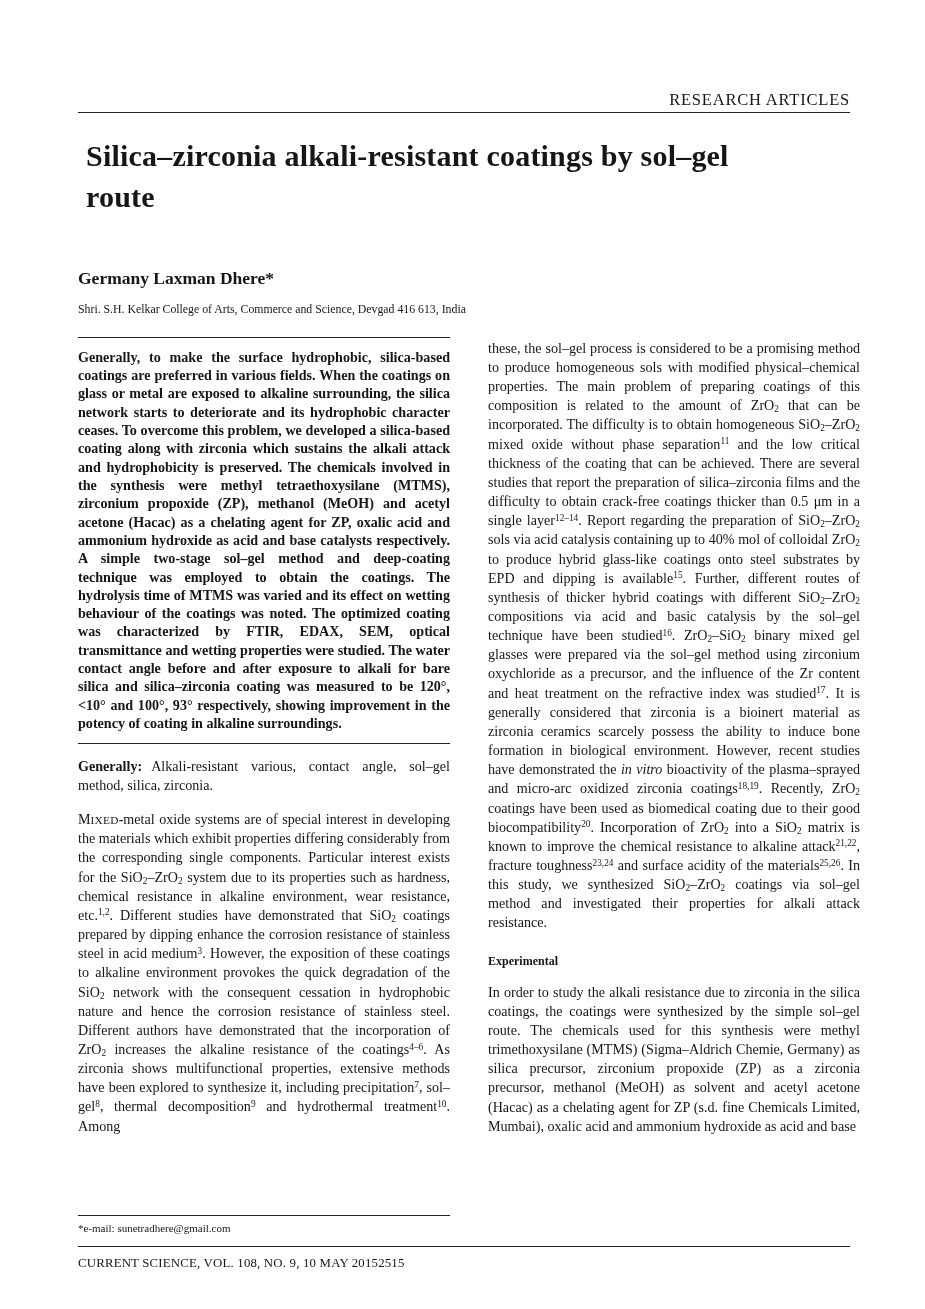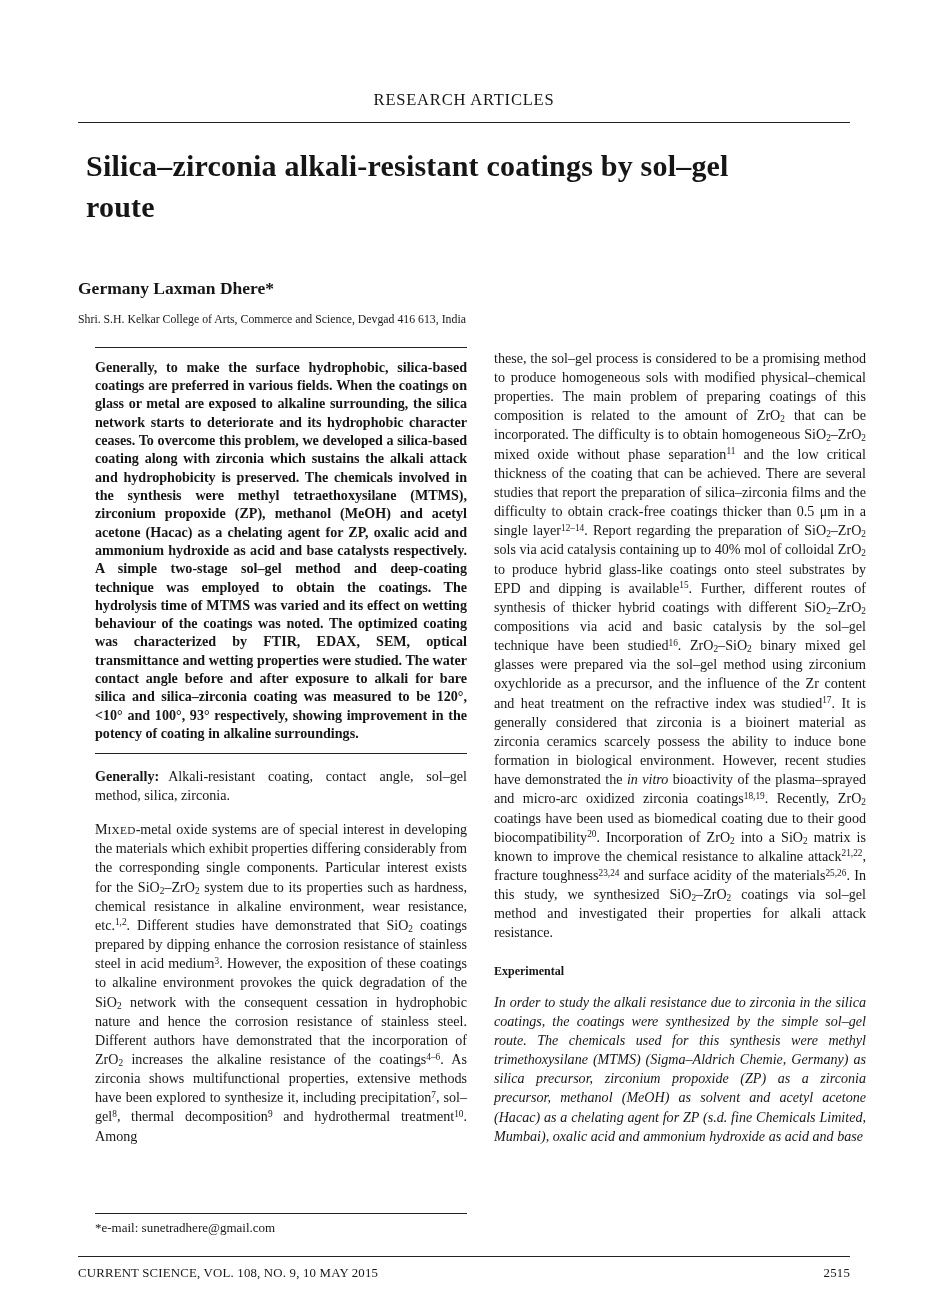--- a/index.html
+++ b/index.html
@@ -8,38 +8,38 @@
     width:925px; height:1309px;
     margin:0 auto;
     background:#ffffff;
     box-sizing:border-box;
     padding:90px 75px 0 78px;
     font-family:"Liberation Serif","DejaVu Serif",serif;
     color:#161616;
     overflow:hidden;
   }
   .masthead {
-    text-align:center;
+    text-align:right;
     font-size:16.5px;
     letter-spacing:0.8px;
-    padding-bottom:12px;
+    padding-bottom:2px;
     border-bottom:1.2px solid #222;
   }
   .title {
     font-size:30px;
     font-weight:bold;
     line-height:1.38;
     margin:22px 0 0 8px;
     max-width:700px;
     letter-spacing:0.2px;
   }
   .author { margin-top:50px; font-size:17.5px; font-weight:bold; }
   .affiliation { margin-top:13px; font-size:11.8px; }
 
-  .columns { display:flex; gap:27px; margin-top:20px; height:897px;margin-left:17px; }
+  .columns { display:flex; gap:38px; margin-top:20px; height:897px; }
   .col { width:372px; flex:0 0 372px; box-sizing:border-box; }
   .col-left { position:relative; }
 
   .abstract {
     border-top:1.5px solid #222;
     border-bottom:1.5px solid #222;
     padding:10px 0 11px 0;
     font-weight:bold;
     font-size:14.1px;
     line-height:1.3;
@@ -50,40 +50,39 @@
 
   .body-para {
     margin:15px 0 0 0;
     font-size:14.1px;
     line-height:1.36;
     text-align:justify;
   }
   .col-right .first { margin-top:2px; }
 
   .section-heading { font-weight:bold; font-size:12px; margin:21px 0 0 0; }
-  .after-heading { margin-top:14px;font-style:italic; }
+  .after-heading { margin-top:14px; }
 
   sub, sup { font-size:0.66em; line-height:0; }
   sup { vertical-align:baseline; position:relative; top:-0.48em; }
   sub { vertical-align:baseline; position:relative; bottom:-0.22em; }
   .sc { font-size:0.8em; letter-spacing:0.3px; }
 
   .footnote {
-    position:absolute; left:0; bottom:8px; width:100%;
+    position:absolute; left:0; bottom:0; width:100%;
     background:#fff;
     border-top:1px solid #222;
     padding-top:6px;
-    font-size:13px;
+    font-size:11px;
   }
   .footer {
     margin-top:12px;
     border-top:1px solid #222;
     padding-top:9px;
     display:flex;
-    justify-content:space-between;
     font-size:12.8px;
     letter-spacing:0.2px;
   }
 </style>
 </head>
 <body>
 
 <div class="page">
 
   <div class="masthead">RESEARCH ARTICLES</div>
@@ -93,21 +92,21 @@
   <div class="author">Germany Laxman Dhere*</div>
 
   <div class="affiliation">Shri. S.H. Kelkar College of Arts, Commerce and Science, Devgad 416 613, India</div>
 
   <div class="columns">
 
     <div class="col col-left">
       <div class="abstract">Generally, to make the surface hydrophobic, silica-based coatings are preferred in various fields. When the coatings on glass or metal are exposed to alkaline surrounding, the silica network starts to deteriorate and its hydrophobic character ceases. To overcome this problem, we developed a silica-based coating along with zirconia which sustains the alkali attack and hydrophobicity is preserved. The chemicals involved in the synthesis were methyl tetraethoxysilane (MTMS), zirconium propoxide (ZP), methanol (MeOH) and acetyl acetone (Hacac) as a chelating agent for ZP, oxalic acid and ammonium hydroxide as acid and base catalysts respectively. A simple two-stage sol–gel method and deep-coating technique was employed to obtain the coatings. The hydrolysis time of MTMS was varied and its effect on wetting behaviour of the coatings was noted. The optimized coating was characterized by FTIR, EDAX, SEM, optical transmittance and wetting properties were studied. The water contact angle before and after exposure to alkali for bare silica and silica–zirconia coating was measured to be 120°, &lt;10° and 100°, 93° respectively, showing improvement in the potency of coating in alkaline surroundings.</div>
 
       <div class="keywords">
-        <span class="kw-label">Generally:</span><span>Alkali-resistant coating, contact angle, sol–gel method, silica, zirconia.</span>
+        <span class="kw-label">Generally:</span><span>Alkali-resistant various, contact angle, sol–gel method, silica, zirconia.</span>
       </div>
 
       <p class="body-para">M<span class="sc">IXED</span>-metal oxide systems are of special interest in developing the materials which exhibit properties differing considerably from the corresponding single components. Particular interest exists for the SiO<sub>2</sub>–ZrO<sub>2</sub> system due to its properties such as hardness, chemical resistance in alkaline environment, wear resistance, etc.<sup>1,2</sup>. Different studies have demonstrated that SiO<sub>2</sub> coatings prepared by dipping enhance the corrosion resistance of stainless steel in acid medium<sup>3</sup>. However, the exposition of these coatings to alkaline environment provokes the quick degradation of the SiO<sub>2</sub> network with the consequent cessation in hydrophobic nature and hence the corrosion resistance of stainless steel. Different authors have demonstrated that the incorporation of ZrO<sub>2</sub> increases the alkaline resistance of the coatings<sup>4–6</sup>. As zirconia shows multifunctional properties, extensive methods have been explored to synthesize it, including precipitation<sup>7</sup>, sol–gel<sup>8</sup>, thermal decomposition<sup>9</sup> and hydrothermal treatment<sup>10</sup>. Among</p>
 
       <div class="footnote">*e-mail: sunetradhere@gmail.com</div>
     </div>
 
     <div class="col col-right">
       <p class="body-para first">these, the sol–gel process is considered to be a promising method to produce homogeneous sols with modified physical–chemical properties. The main problem of preparing coatings of this composition is related to the amount of ZrO<sub>2</sub> that can be incorporated. The difficulty is to obtain homogeneous SiO<sub>2</sub>–ZrO<sub>2</sub> mixed oxide without phase separation<sup>11</sup> and the low critical thickness of the coating that can be achieved. There are several studies that report the preparation of silica–zirconia films and the difficulty to obtain crack-free coatings thicker than 0.5 μm in a single layer<sup>12–14</sup>. Report regarding the preparation of SiO<sub>2</sub>–ZrO<sub>2</sub> sols via acid catalysis containing up to 40% mol of colloidal ZrO<sub>2</sub> to produce hybrid glass-like coatings onto steel substrates by EPD and dipping is available<sup>15</sup>. Further, different routes of synthesis of thicker hybrid coatings with different SiO<sub>2</sub>–ZrO<sub>2</sub> compositions via acid and basic catalysis by the sol–gel technique have been studied<sup>16</sup>. ZrO<sub>2</sub>–SiO<sub>2</sub> binary mixed gel glasses were prepared via the sol–gel method using zirconium oxychloride as a precursor, and the influence of the Zr content and heat treatment on the refractive index was studied<sup>17</sup>. It is generally considered that zirconia is a bioinert material as zirconia ceramics scarcely possess the ability to induce bone formation in biological environment. However, recent studies have demonstrated the <i>in vitro</i> bioactivity of the plasma–sprayed and micro-arc oxidized zirconia coatings<sup>18,19</sup>. Recently, ZrO<sub>2</sub> coatings have been used as biomedical coating due to their good biocompatibility<sup>20</sup>. Incorporation of ZrO<sub>2</sub> into a SiO<sub>2</sub> matrix is known to improve the chemical resistance to alkaline attack<sup>21,22</sup>, fracture toughness<sup>23,24</sup> and surface acidity of the materials<sup>25,26</sup>. In this study, we synthesized SiO<sub>2</sub>–ZrO<sub>2</sub> coatings via sol–gel method and investigated their properties for alkali attack resistance.</p>
 

